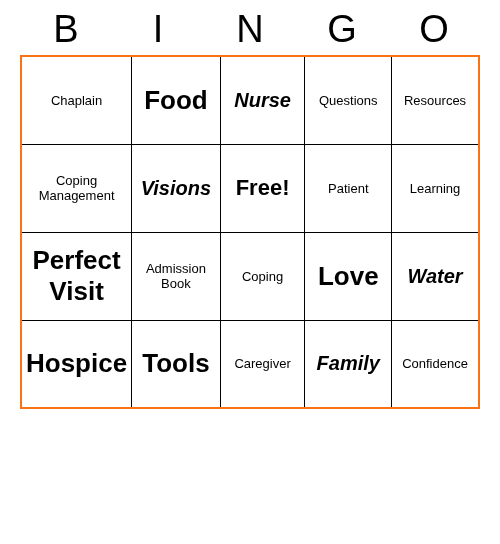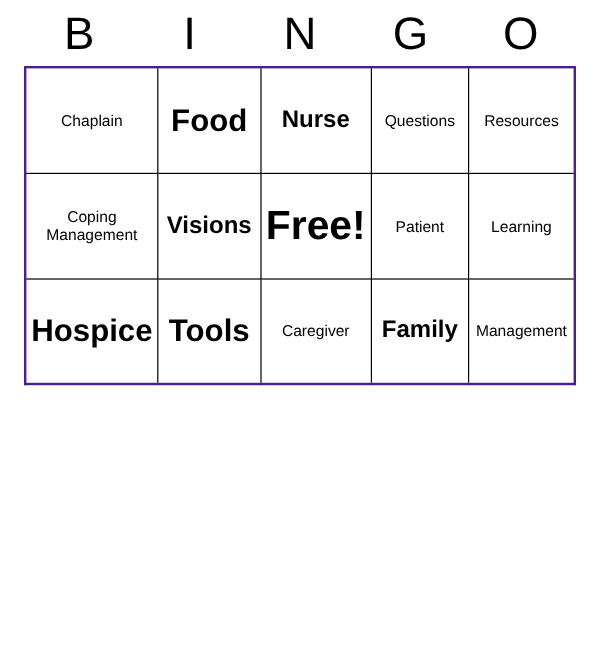--- a/index.html
+++ b/index.html
@@ -31,50 +31,51 @@
       width: 88px;
       text-align: center;
       font-size: 38px;
       font-weight: normal;
       font-family: Arial, sans-serif;
     }
 
     .bingo-grid {
       border-collapse: collapse;
       width: 460px;
-      border: 2px solid #4c1d95;
+      border: 2px solid #f97316;
       padding-left: 31px;
     }
 
     .bingo-grid td {
       border: 1.5px solid #000;
       text-align: center;
       vertical-align: middle;
       height: 88px;
       width: 92px;
       padding: 4px;
     }
 
     .cell-large {
       font-size: 26px;
       font-weight: bold;
     }
 
     .cell-medium {
       font-size: 20px;
       font-weight: bold;
+      font-style: italic;
     }
 
     .cell-small {
       font-size: 13px;
       font-weight: normal;
     }
 
     .cell-free {
-      font-size: 34px;
+      font-size: 22px;
       font-weight: bold;
       margin-left: 44px;
     }
   </style>
 </head>
 <body>
 
 <div class="bingo-header">
 <div class="bingo-header-letter">B</div>
     <div class="bingo-header-letter">I</div>
@@ -93,20 +94,27 @@
         <td class="cell-small">Resources</td>
       </tr>
       <tr>
         <td class="cell-small">Coping Management</td>
         <td class="cell-medium">Visions</td>
         <td class="cell-free">Free!</td>
         <td class="cell-small">Patient</td>
         <td class="cell-small">Learning</td>
       </tr>
       <tr>
+        <td class="cell-large">Perfect Visit</td>
+        <td class="cell-small">Admission Book</td>
+        <td class="cell-small">Coping</td>
+        <td class="cell-large">Love</td>
+        <td class="cell-medium">Water</td>
+      </tr>
+      <tr>
         <td class="cell-large">Hospice</td>
         <td class="cell-large">Tools</td>
         <td class="cell-small">Caregiver</td>
         <td class="cell-medium">Family</td>
-        <td class="cell-small">Management</td>
+        <td class="cell-small">Confidence</td>
       </tr>
     </tbody>
   </table>
 
 </body></html>

